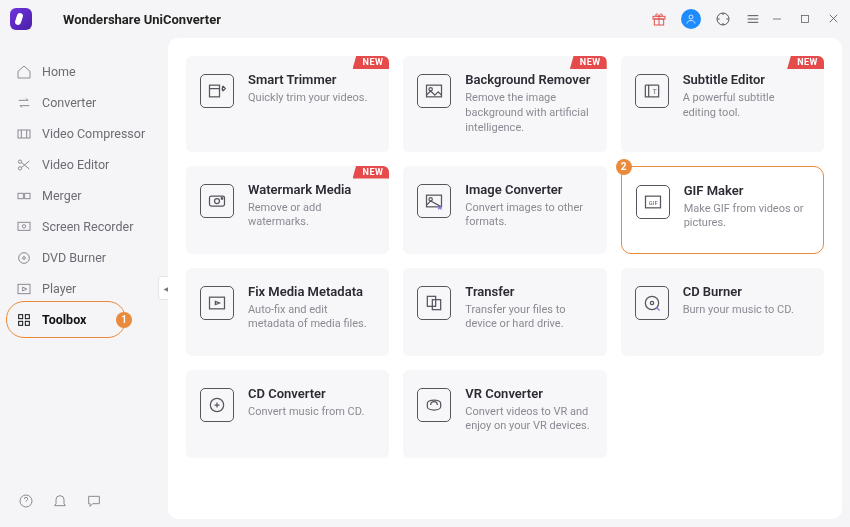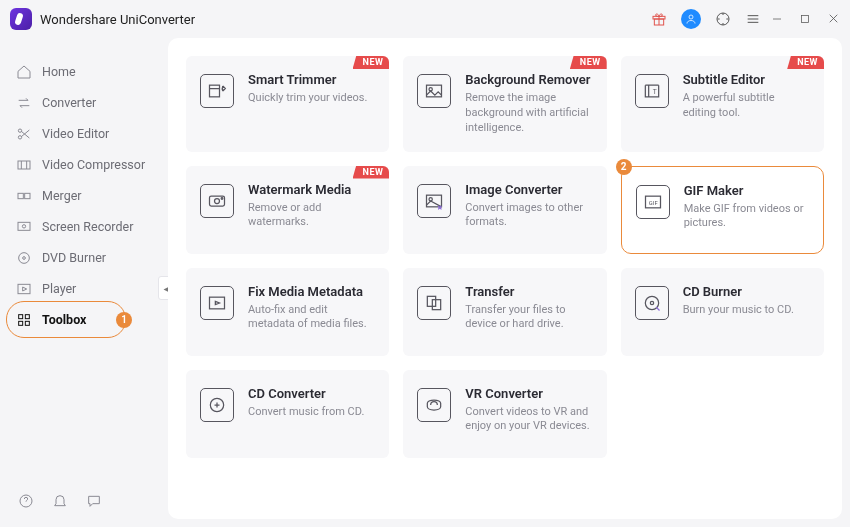--- a/index.html
+++ b/index.html
@@ -1,21 +1,21 @@
 <!DOCTYPE html>
 <html><head>
 <meta charset="utf-8">
 <style>
   * { box-sizing: border-box; }
   body { margin:0; font-family: -apple-system, Segoe UI, Roboto, sans-serif; background:#f5f5f7; width:850px; height:527px; overflow:hidden; color:#333;}
   .app { display:flex; flex-direction:column; width:850px; height:527px; background:#f5f5f7;}
   .titlebar{ display:flex; align-items:center; height:38px; padding:0 10px 0 10px;}
   .logo{ width:22px; height:22px; border-radius:6px; background:linear-gradient(135deg,#6e34e0,#4b1fa6); margin-right:8px; position:relative;}
   .logo:before{content:""; position:absolute; left:6px; top:5px; width:6px; height:12px; border-radius:3px; background:#fff; transform:rotate(18deg);}
-  .title{ font-size:13px; color:#222; font-weight:400;}
+  .title{ font-size:13px; color:#222; font-weight:700;margin-left:23px;}
   .tb-spacer{ flex:1;}
   .tb-icons{ display:flex; align-items:center; gap:14px; color:#555;}
   .tb-icons span, .tb-icons svg { display:flex; align-items:center; justify-content:center;}
   .tb-gift{ color:#e0534d;}
   .tb-user{ width:20px; height:20px; border-radius:50%; background:#1f8bff; display:flex; align-items:center; justify-content:center;}
   .tb-user svg{ stroke:#fff;}
   .tb-win{ display:flex; gap:16px; margin-left:10px; color:#555;}
   .body{ flex:1; display:flex; min-height:0;}
   .sidebar{ width:168px; padding-top:18px; display:flex; flex-direction:column;}
   .side-item{ display:flex; align-items:center; gap:10px; height:31px; padding:0 16px; font-size:12.5px; color:#6c6c74; cursor:pointer;}
@@ -101,35 +101,35 @@
         <span class="icn">
             <svg width="16" height="16" viewBox="0 0 24 24" stroke="currentColor">
               <path d="M4 8h14l-3-3M20 16H6l3 3"></path>
             </svg>
           </span>
         <span>Converter</span>
       </div>
       <div class="side-item">
         <span class="icn">
             <svg width="16" height="16" viewBox="0 0 24 24" stroke="currentColor">
+              <rect x="3" y="6" width="18" height="12"></rect>
+              <path d="M8 6v12M16 6v12"></path>
+            </svg>
+          </span>
+        <span>Video Compressor</span>
+      </div>
+      <div class="side-item">
+        <span class="icn">
+            <svg width="16" height="16" viewBox="0 0 24 24" stroke="currentColor">
               <circle cx="6" cy="7" r="2.5"></circle>
               <circle cx="6" cy="17" r="2.5"></circle>
               <path d="M8 8l12 10M8 16L20 6"></path>
             </svg>
           </span>
         <span>Video Editor</span>
-      </div>
-      <div class="side-item">
-        <span class="icn">
-            <svg width="16" height="16" viewBox="0 0 24 24" stroke="currentColor">
-              <rect x="3" y="6" width="18" height="12"></rect>
-              <path d="M8 6v12M16 6v12"></path>
-            </svg>
-          </span>
-        <span>Video Compressor</span>
       </div>
       <div class="side-item">
         <span class="icn">
             <svg width="16" height="16" viewBox="0 0 24 24" stroke="currentColor">
               <rect x="3" y="8" width="8" height="8"></rect>
               <rect x="13" y="8" width="8" height="8"></rect>
             </svg>
           </span>
         <span>Merger</span>
       </div>

